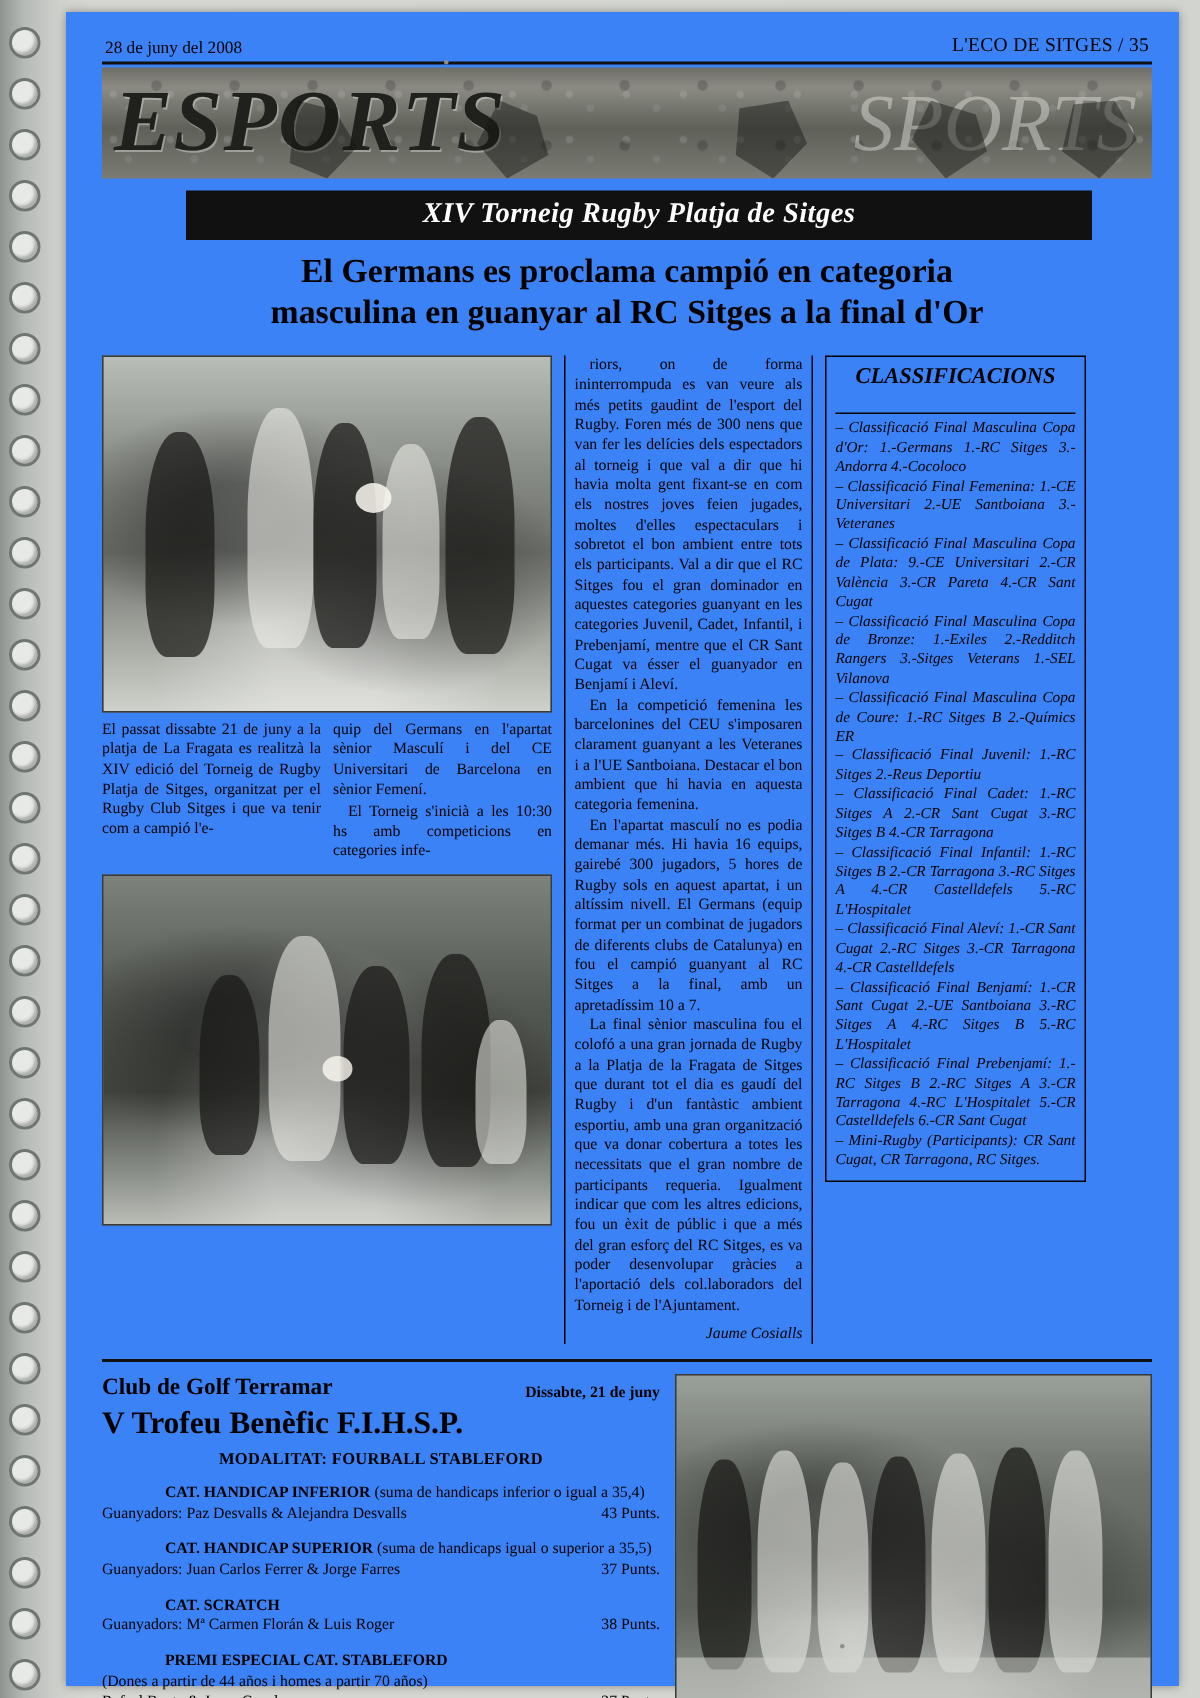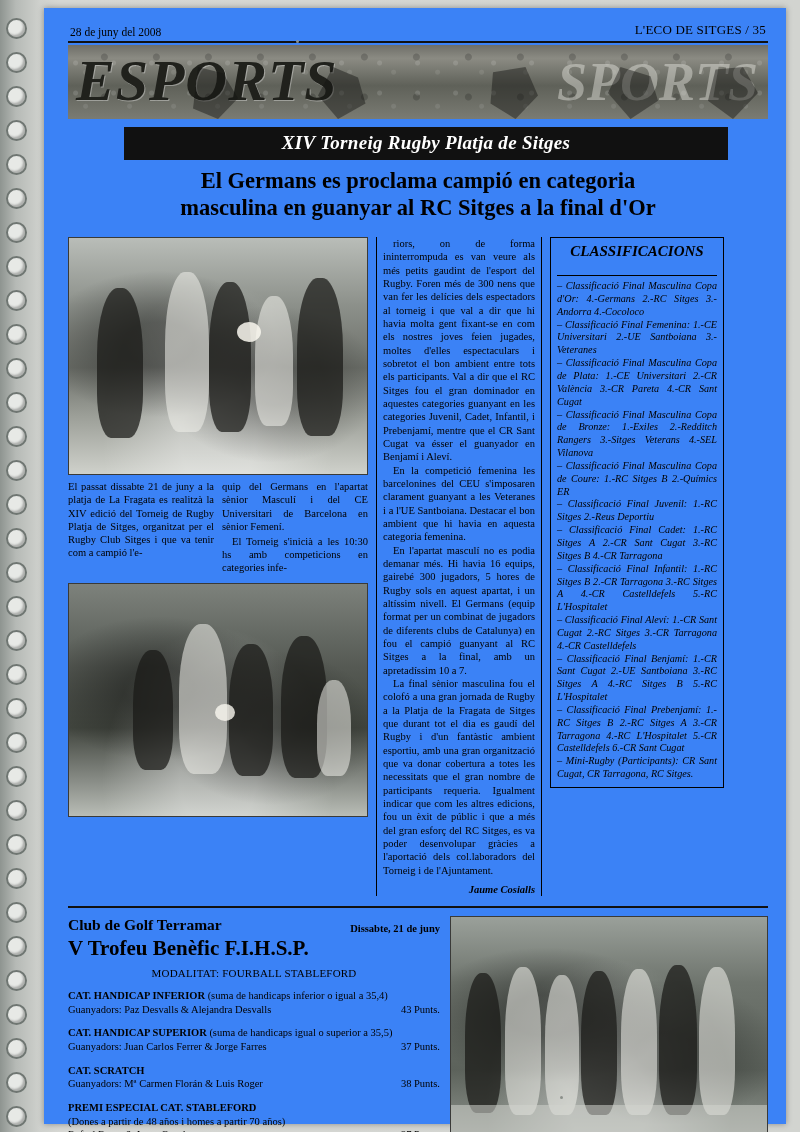--- a/index.html
+++ b/index.html
@@ -50,21 +50,21 @@
   .masthead .mh-text {
     position:absolute; left:8px; top:2px;
     font-family:"Liberation Serif", serif;
     font-size:58px; font-weight:bold; font-style:italic;
     letter-spacing:1px; color:#20211c;
     text-shadow: 1px 1px 0 rgba(255,255,255,.35);
     white-space:nowrap;
   }
   .masthead .mh-ghost {
     position:absolute; right:10px; top:6px;
-    font-size:54px; font-weight:bold; font-style:italic;
+    font-size:54px; font-weight:normal; font-style:italic;
     color:rgba(230,230,225,.45); white-space:nowrap;
   }
   .mh-fig {
     position:absolute; bottom:0; width:50px; height:52px;
     background:rgba(20,20,18,.45);
   }
   .mh-noise{
     position:absolute; inset:0;
     background-image:
       radial-gradient(circle at 20% 60%, rgba(255,255,255,.18) 0 2px, transparent 3px),
@@ -114,40 +114,40 @@
       radial-gradient(ellipse at 68% 62%, rgba(0,0,0,.3) 0 10%, transparent 38%),
       radial-gradient(ellipse at 50% 85%, rgba(255,255,255,.35) 0 18%, transparent 55%);
   }
   .caption {
     font-size:10.5px; line-height:1.26; text-align:justify; margin-top:5px;
   }
   .caption-2col { display:flex; gap:8px; }
   .caption-2col > div { flex:1; }
   .body-text { font-size:10.5px; line-height:1.27; text-align:justify; }
   .body-text p { margin:0; text-indent:10px; }
-  .byline { font-size:10.5px; font-weight:bold; font-style:italic; text-align:right; margin-top:6px; }
+  .byline { font-size:10.5px; font-weight:normal; font-style:italic; text-align:right; margin-top:6px; }
   
   .class-box { border:1px solid #000; padding:5px 6px 6px 6px; }
   .class-title {
     font-size:15px; font-weight:bold; font-style:italic; text-align:center;
     border-bottom:1px solid #000; padding-bottom:15px; margin-bottom:4px;
   }
   .class-body { font-size:10.2px; line-height:1.26; font-style:italic; text-align:justify; }
   
   .hr-thick { height:2px; background:#111; margin:10px 4px 0 4px; }
   .golf { display:flex; margin:8px 4px 0 4px; }
   .golf-left { width:372px; padding-right:10px; }
   .golf-right { flex:1; }
   .golf-head { display:flex; align-items:flex-end; justify-content:space-between; }
   .golf-club { font-size:15.5px; font-weight:bold; }
   .golf-date { font-size:10.5px; font-weight:bold; }
   .golf-title { font-size:21px; font-weight:bold; margin-top:2px; }
-  .golf-mod { font-size:11px; font-weight:normal; text-align:center; margin-top:6px; letter-spacing:.2px;}
+  .golf-mod { font-size:11px; font-weight:bold; text-align:center; margin-top:6px; letter-spacing:.2px;}
   .cat { margin-top:10px; font-size:10.5px; line-height:1.3; }
-  .cat .cat-name { font-weight:bold; }
+  .cat .cat-name { font-weight:bold;margin-left:42px; }
   .cat .cat-sub { font-weight:normal; }
   .cat .cat-win { display:flex; justify-content:space-between; gap:8px; }
   .cat .cat-win span.pts { white-space:nowrap; }
   .golf-photo { height:218px; }
   
   .speck { position:absolute; background:#8b8f8a; border-radius:50%; }
 </style>
 </head>
 <body>
 
@@ -255,24 +255,24 @@
       <p>En la competició femenina les barcelonines del CEU s'imposaren clarament guanyant a les Veteranes i a l'UE Santboiana. Destacar el bon ambient que hi havia en aquesta categoria femenina.</p>
       <p>En l'apartat masculí no es podia demanar més. Hi havia 16 equips, gairebé 300 jugadors, 5 hores de Rugby sols en aquest apartat, i un altíssim nivell. El Germans (equip format per un combinat de jugadors de diferents clubs de Catalunya) en fou el campió guanyant al RC Sitges a la final, amb un apretadíssim 10 a 7.</p>
       <p>La final sènior masculina fou el colofó a una gran jornada de Rugby a la Platja de la Fragata de Sitges que durant tot el dia es gaudí del Rugby i d'un fantàstic ambient esportiu, amb una gran organització que va donar cobertura a totes les necessitats que el gran nombre de participants requeria. Igualment indicar que com les altres edicions, fou un èxit de públic i que a més del gran esforç del RC Sitges, es va poder desenvolupar gràcies a l'aportació dels col.laboradors del Torneig i de l'Ajuntament.</p>
       <div class="byline">Jaume Cosialls</div>
     </div>
 
     <div class="col-right">
       <div class="class-box">
         <div class="class-title">CLASSIFICACIONS</div>
         <div class="class-body">
-          <div>– Classificació Final Masculina Copa d'Or: 4.-Germans 2.-RC Sitges 3.-Andorra 4.-Cocoloco</div>
+          <div>– Classificació Final Masculina Copa d'Or: 1.-Germans 1.-RC Sitges 3.-Andorra 4.-Cocoloco</div>
           <div>– Classificació Final Femenina: 1.-CE Universitari 2.-UE Santboiana 3.-Veteranes</div>
-          <div>– Classificació Final Masculina Copa de Plata: 1.-CE Universitari 2.-CR València 3.-CR Pareta 4.-CR Sant Cugat</div>
-          <div>– Classificació Final Masculina Copa de Bronze: 1.-Exiles 2.-Redditch Rangers 3.-Sitges Veterans 4.-SEL Vilanova</div>
+          <div>– Classificació Final Masculina Copa de Plata: 9.-CE Universitari 2.-CR València 3.-CR Pareta 4.-CR Sant Cugat</div>
+          <div>– Classificació Final Masculina Copa de Bronze: 1.-Exiles 2.-Redditch Rangers 3.-Sitges Veterans 1.-SEL Vilanova</div>
           <div>– Classificació Final Masculina Copa de Coure: 1.-RC Sitges B 2.-Químics ER</div>
           <div>– Classificació Final Juvenil: 1.-RC Sitges 2.-Reus Deportiu</div>
           <div>– Classificació Final Cadet: 1.-RC Sitges A 2.-CR Sant Cugat 3.-RC Sitges B 4.-CR Tarragona</div>
           <div>– Classificació Final Infantil: 1.-RC Sitges B 2.-CR Tarragona 3.-RC Sitges A 4.-CR Castelldefels 5.-RC L'Hospitalet</div>
           <div>– Classificació Final Aleví: 1.-CR Sant Cugat 2.-RC Sitges 3.-CR Tarragona 4.-CR Castelldefels</div>
           <div>– Classificació Final Benjamí: 1.-CR Sant Cugat 2.-UE Santboiana 3.-RC Sitges A 4.-RC Sitges B 5.-RC L'Hospitalet</div>
           <div>– Classificació Final Prebenjamí: 1.-RC Sitges B 2.-RC Sitges A 3.-CR Tarragona 4.-RC L'Hospitalet 5.-CR Castelldefels 6.-CR Sant Cugat</div>
           <div>– Mini-Rugby (Participants): CR Sant Cugat, CR Tarragona, RC Sitges.</div>
         </div>
       </div>
@@ -313,21 +313,21 @@
         <div><span class="cat-name">CAT. SCRATCH</span>
              <span class="cat-sub"></span></div>
         <div class="cat-win">
           <span><span>Guanyadors:</span> <span>Mª Carmen Florán &amp; Luis Roger</span></span>
           <span class="pts">38 Punts.</span>
         </div>
       </div>
 
       <div class="cat">
         <div><span class="cat-name">PREMI ESPECIAL CAT. STABLEFORD</span></div>
-        <div class="cat-sub">(Dones a partir de 48 años i homes a partir 70 años)</div>
+        <div class="cat-sub">(Dones a partir de 44 años i homes a partir 70 años)</div>
         <div class="cat-win">
           <span><span>Rafael Boeta &amp; Jorge Canals</span></span>
           <span class="pts">27 Punts.</span>
         </div>
       </div>
     </div>
 
     <div class="golf-right">
       <div class="photo golf-photo">
         <div class="ph-grad-b" style="background:linear-gradient(180deg,#9aa09a 0%, #6f756e 30%, #5c625b 70%, #8d938c 100%)"></div>

